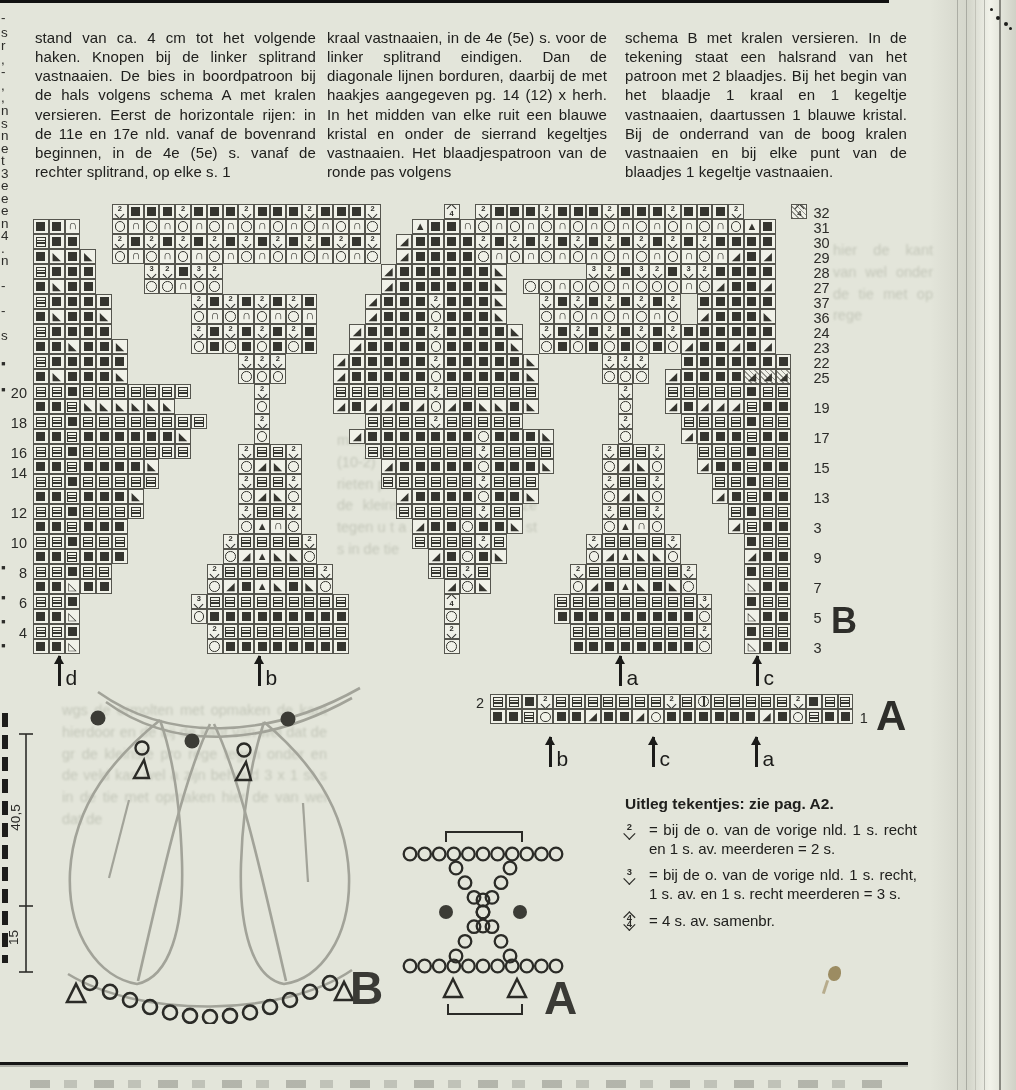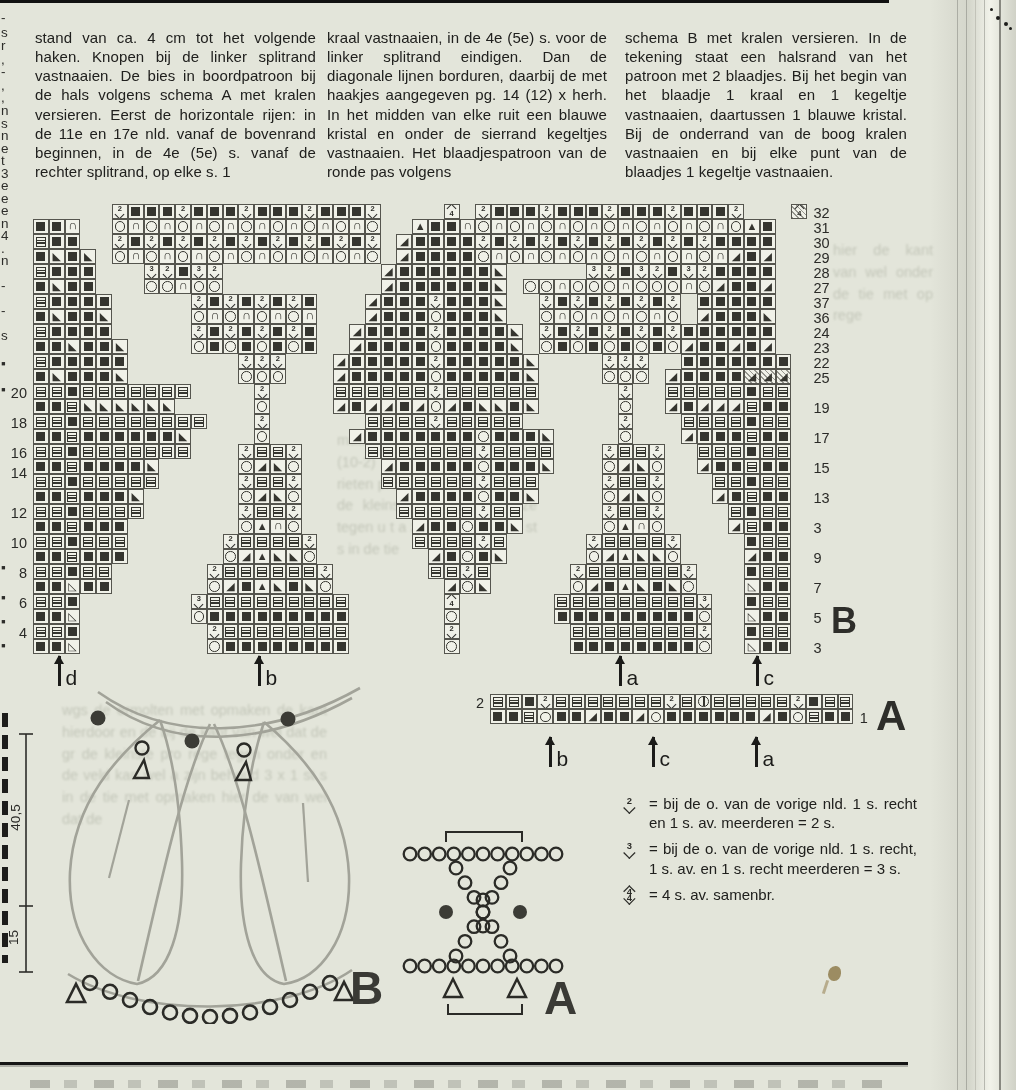--- a/index.html
+++ b/index.html
@@ -221,20 +221,21 @@
       <circle cx="85" cy="108" r="6.3" fill="none" stroke="#2b2b27" stroke-width="2.3"></circle>
       <circle cx="48" cy="94" r="7" fill="#3c3c36"></circle>
       <circle cx="122" cy="94" r="7" fill="#3c3c36"></circle>
       <path d="M 46,179 L 55,161 L 64,179 Z" fill="none" stroke="#2b2b27" stroke-width="2.4"></path>
       <path d="M 110,179 L 119,161 L 128,179 Z" fill="none" stroke="#2b2b27" stroke-width="2.4"></path>
     </g>
   <text x="146" y="196" font-size="46" font-weight="bold" fill="#3a3a35" id="diagA-label">A</text>
 </svg>
 
 <div class="abs legend">
+  <h4><b>Uitleg tekentjes:</b><span> zie pag. A2.</span></h4>
   <div id="legend-items">
       <div class="lg-item"><span class="lg-sym">
           <div class="s-inc">
             <span class="d">2</span>
             <span class="v"></span>
           </div>
         </span><span>= bij de o. van de vorige nld. 1 s. recht en 1 s. av. meerderen = 2 s.</span></div>
       <div class="lg-item"><span class="lg-sym">
           <div class="s-inc">
             <span class="d">3</span>

